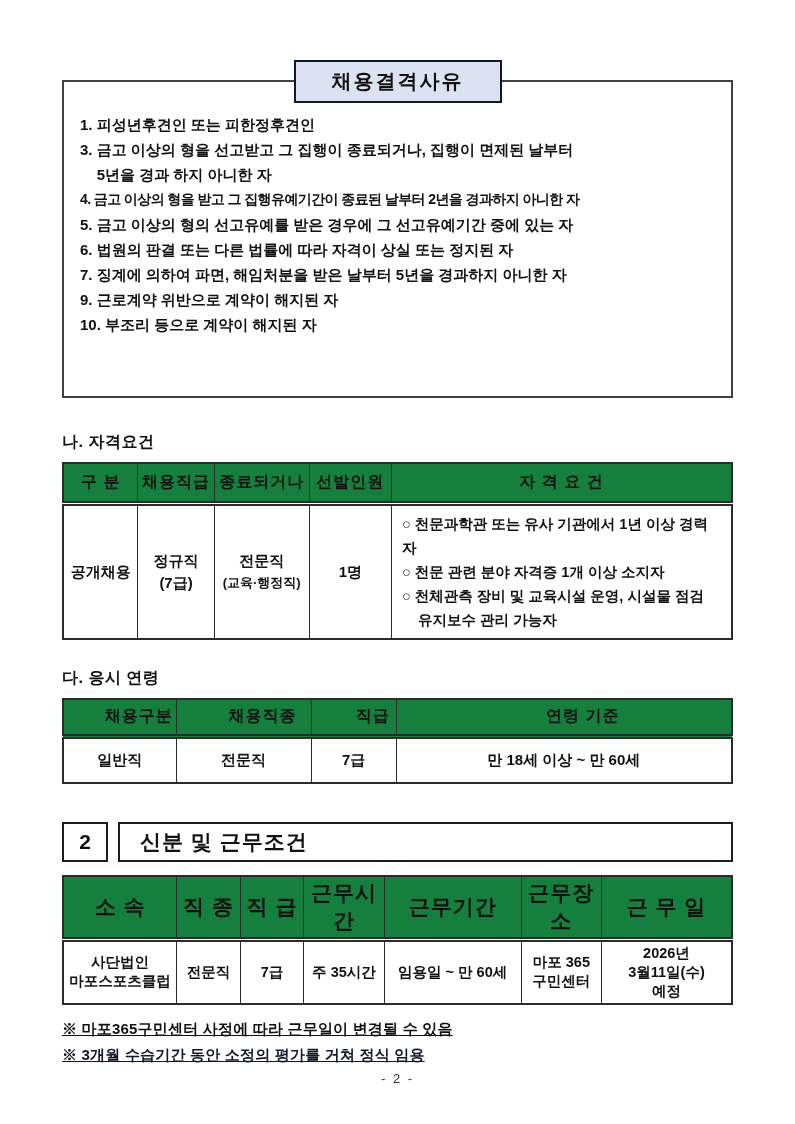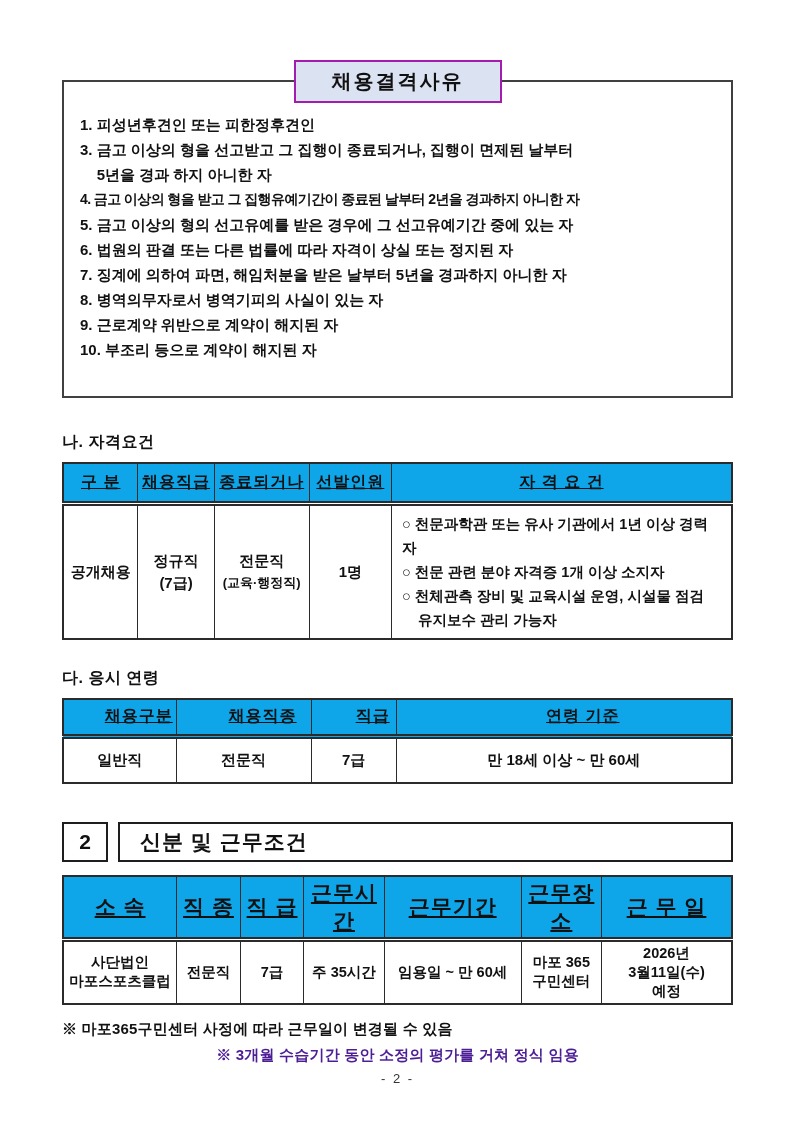--- a/index.html
+++ b/index.html
@@ -8,36 +8,36 @@
     font-family:"Liberation Sans", sans-serif;
     color:#111; font-weight:bold;
     position:relative; overflow:hidden;
   }
   .page { position:absolute; inset:0; padding:0 62px; }
 
   
   .disq-section { position:relative; margin-top:80px; }
   .disq-title {
     position:absolute; left:50%; transform:translateX(-50%); top:-20px;
-    background:#dbe2f1; border:2px solid #a21caf;
+    background:#dbe2f1; border:2px solid #0f172a;
     padding:6px 36px; font-size:20px; letter-spacing:2px; z-index:2;
     white-space:nowrap;
   }
   .disq-box { border:2px solid #404040; padding:30px 16px 12px 16px; min-height:318px; }
   .disq-line { font-size:15px; line-height:25px; white-space:pre-wrap; }
   .disq-line.tight { font-size:14px; letter-spacing:-0.6px; white-space:nowrap; }
 
   
   .sub-heading { font-size:16px; margin-top:34px; letter-spacing:0.5px; }
 
   
   table { width:100%; border-collapse:collapse; table-layout:fixed;
           border:2px solid #2b2b2b; margin-top:9px; }
   th,td { border:1.5px solid #2b2b2b; text-align:center; vertical-align:middle; padding:2px; }
-  th { background:#0ea5e9; font-size:16px; border-bottom:5px double #2b2b2b; letter-spacing:1px;text-decoration:underline; }
+  th { background:#15803d; font-size:16px; border-bottom:5px double #2b2b2b; letter-spacing:1px; }
   td { font-size:15px; }
   .pre { white-space:pre-line; }
 
   .t-qual th { height:40px; }
   .t-qual td { height:110px; line-height:22px; }
   .t-qual .qual-cell { text-align:left; padding:6px 10px; }
   .qual-line { font-size:14.5px; line-height:24px; white-space:pre-wrap; }
   .cell-sub { display:block; font-size:13px; }
 
   .t-age { margin-top:9px; }
@@ -55,22 +55,22 @@
     flex:1; margin-left:10px; border:2px solid #1e1e1e; font-size:21px;
     display:flex; align-items:center; padding-left:20px; letter-spacing:1px;
   }
 
   .t-work { margin-top:13px; }
   .t-work th { height:42px; font-size:21px; }
   .t-work td { height:58px; font-size:14.5px; line-height:19px; }
 
   
   .footnotes { margin-top:11px; }
-  .footnote { font-size:15px; line-height:26px; letter-spacing:0.2px; }
-  .footnote.blue { color:#4c1d95;text-align:center; }
+  .footnote { font-size:15px; line-height:26px; letter-spacing:0.2px;text-decoration:underline; }
+  .footnote.blue { color:#0f172a; }
 
   
   .page-num {
     position:absolute; bottom:38px; left:0; width:100%;
     text-align:center; font-size:13px; font-weight:normal; color:#333;
     letter-spacing:2px;
   }
 </style>
 </head>
 <body>
@@ -80,21 +80,20 @@
   <div class="disq-section">
     <div class="disq-title">채용결격사유</div>
     <div class="disq-box">
       <div class="disq-line">1. 피성년후견인 또는 피한정후견인</div>
       <div class="disq-line">3. 금고 이상의 형을 선고받고 그 집행이 종료되거나, 집행이 면제된 날부터</div>
       <div class="disq-line">    5년을 경과 하지 아니한 자</div>
       <div class="disq-line tight">4. 금고 이상의 형을 받고 그 집행유예기간이 종료된 날부터 2년을 경과하지 아니한 자</div>
       <div class="disq-line">5. 금고 이상의 형의 선고유예를 받은 경우에 그 선고유예기간 중에 있는 자</div>
       <div class="disq-line">6. 법원의 판결 또는 다른 법률에 따라 자격이 상실 또는 정지된 자</div>
       <div class="disq-line">7. 징계에 의하여 파면, 해임처분을 받은 날부터 5년을 경과하지 아니한 자</div>
-      <div class="disq-line">8. 병역의무자로서 병역기피의 사실이 있는 자</div>
       <div class="disq-line">9. 근로계약 위반으로 계약이 해지된 자</div>
       <div class="disq-line">10. 부조리 등으로 계약이 해지된 자</div>
     </div>
   </div>
 
   <div class="sub-heading">나. 자격요건</div>
 
   <table class="t-qual">
     <colgroup>
       <col style="width:11.2%">

